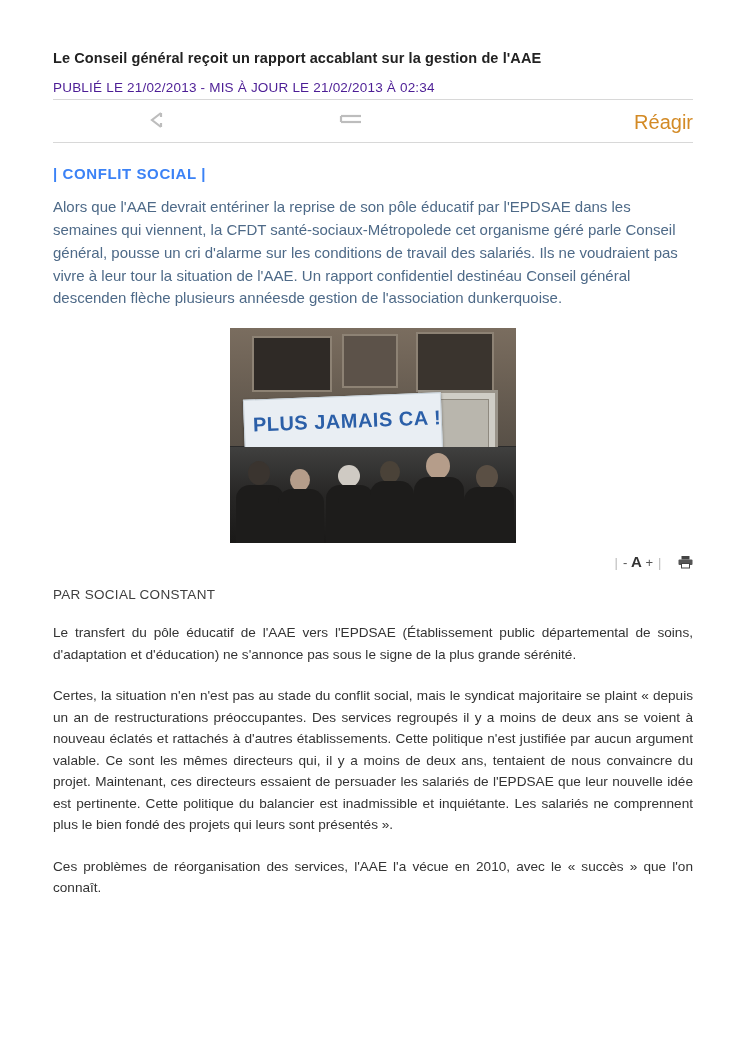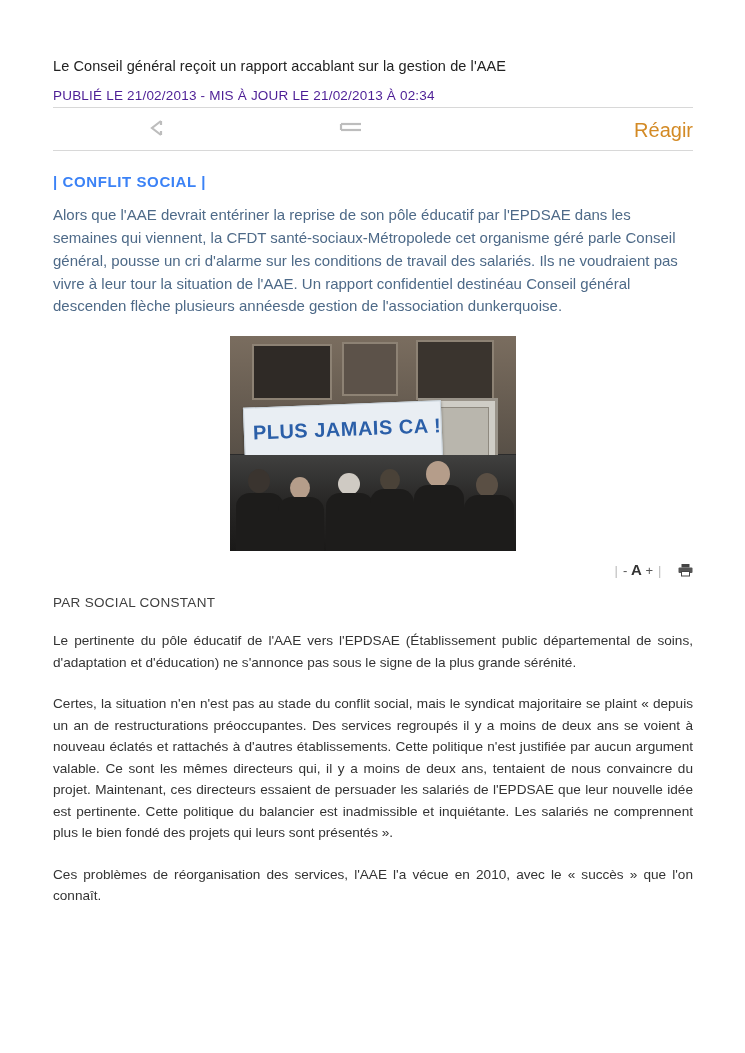--- a/index.html
+++ b/index.html
@@ -16,24 +16,24 @@
     overflow: hidden;
   }
   .page {
     position: absolute;
     left: 53px;
     top: 40px;
     width: 640px;
   }
   .article-title {
     font-size: 14.5px;
-    font-weight: normal;
+    font-weight: bold;
     color: #222222;
     line-height: 1.4;
-    margin: 16px 0 4px 0;
+    margin: 8px 0 4px 0;
     letter-spacing: 0.1px;
   }
   .pubdate {
     font-size: 13.5px;
     color: #4c1d95;
     margin: 12px 0 4px 0;
     letter-spacing: 0.2px;
   }
   .byline {
     font-size: 13px;
@@ -252,17 +252,17 @@
         <rect x="3.5" y="1" width="8" height="3.5" fill="#444"></rect>
         <rect x="0.5" y="4.5" width="14" height="5.5" rx="1" fill="#555"></rect>
         <rect x="3.5" y="8.5" width="8" height="4.5" fill="#fff" stroke="#444" stroke-width="1"></rect>
       </svg>
     </span>
   </div>
 
   <div class="author">PAR SOCIAL CONSTANT</div>
 
 
-  <p class="body">Le pertinente du pôle éducatif de l'AAE vers l'EPDSAE (Établissement public départemental de soins, d'adaptation et d'éducation) ne s'annonce pas sous le signe de la plus grande sérénité.</p>
+  <p class="body">Le transfert du pôle éducatif de l'AAE vers l'EPDSAE (Établissement public départemental de soins, d'adaptation et d'éducation) ne s'annonce pas sous le signe de la plus grande sérénité.</p>
   <p class="body">Certes, la situation n'en n'est pas au stade du conflit social, mais le syndicat majoritaire se plaint « depuis un an de restructurations préoccupantes. Des services regroupés il y a moins de deux ans se voient à nouveau éclatés et rattachés à d'autres établissements. Cette politique n'est justifiée par aucun argument valable. Ce sont les mêmes directeurs qui, il y a moins de deux ans, tentaient de nous convaincre du projet. Maintenant, ces directeurs essaient de persuader les salariés de l'EPDSAE que leur nouvelle idée est pertinente. Cette politique du balancier est inadmissible et inquiétante. Les salariés ne comprennent plus le bien fondé des projets qui leurs sont présentés ».</p>
   <p class="body">Ces problèmes de réorganisation des services, l'AAE l'a vécue en 2010, avec le « succès » que l'on connaît.</p>
 
 </div>
 
 </body></html>

